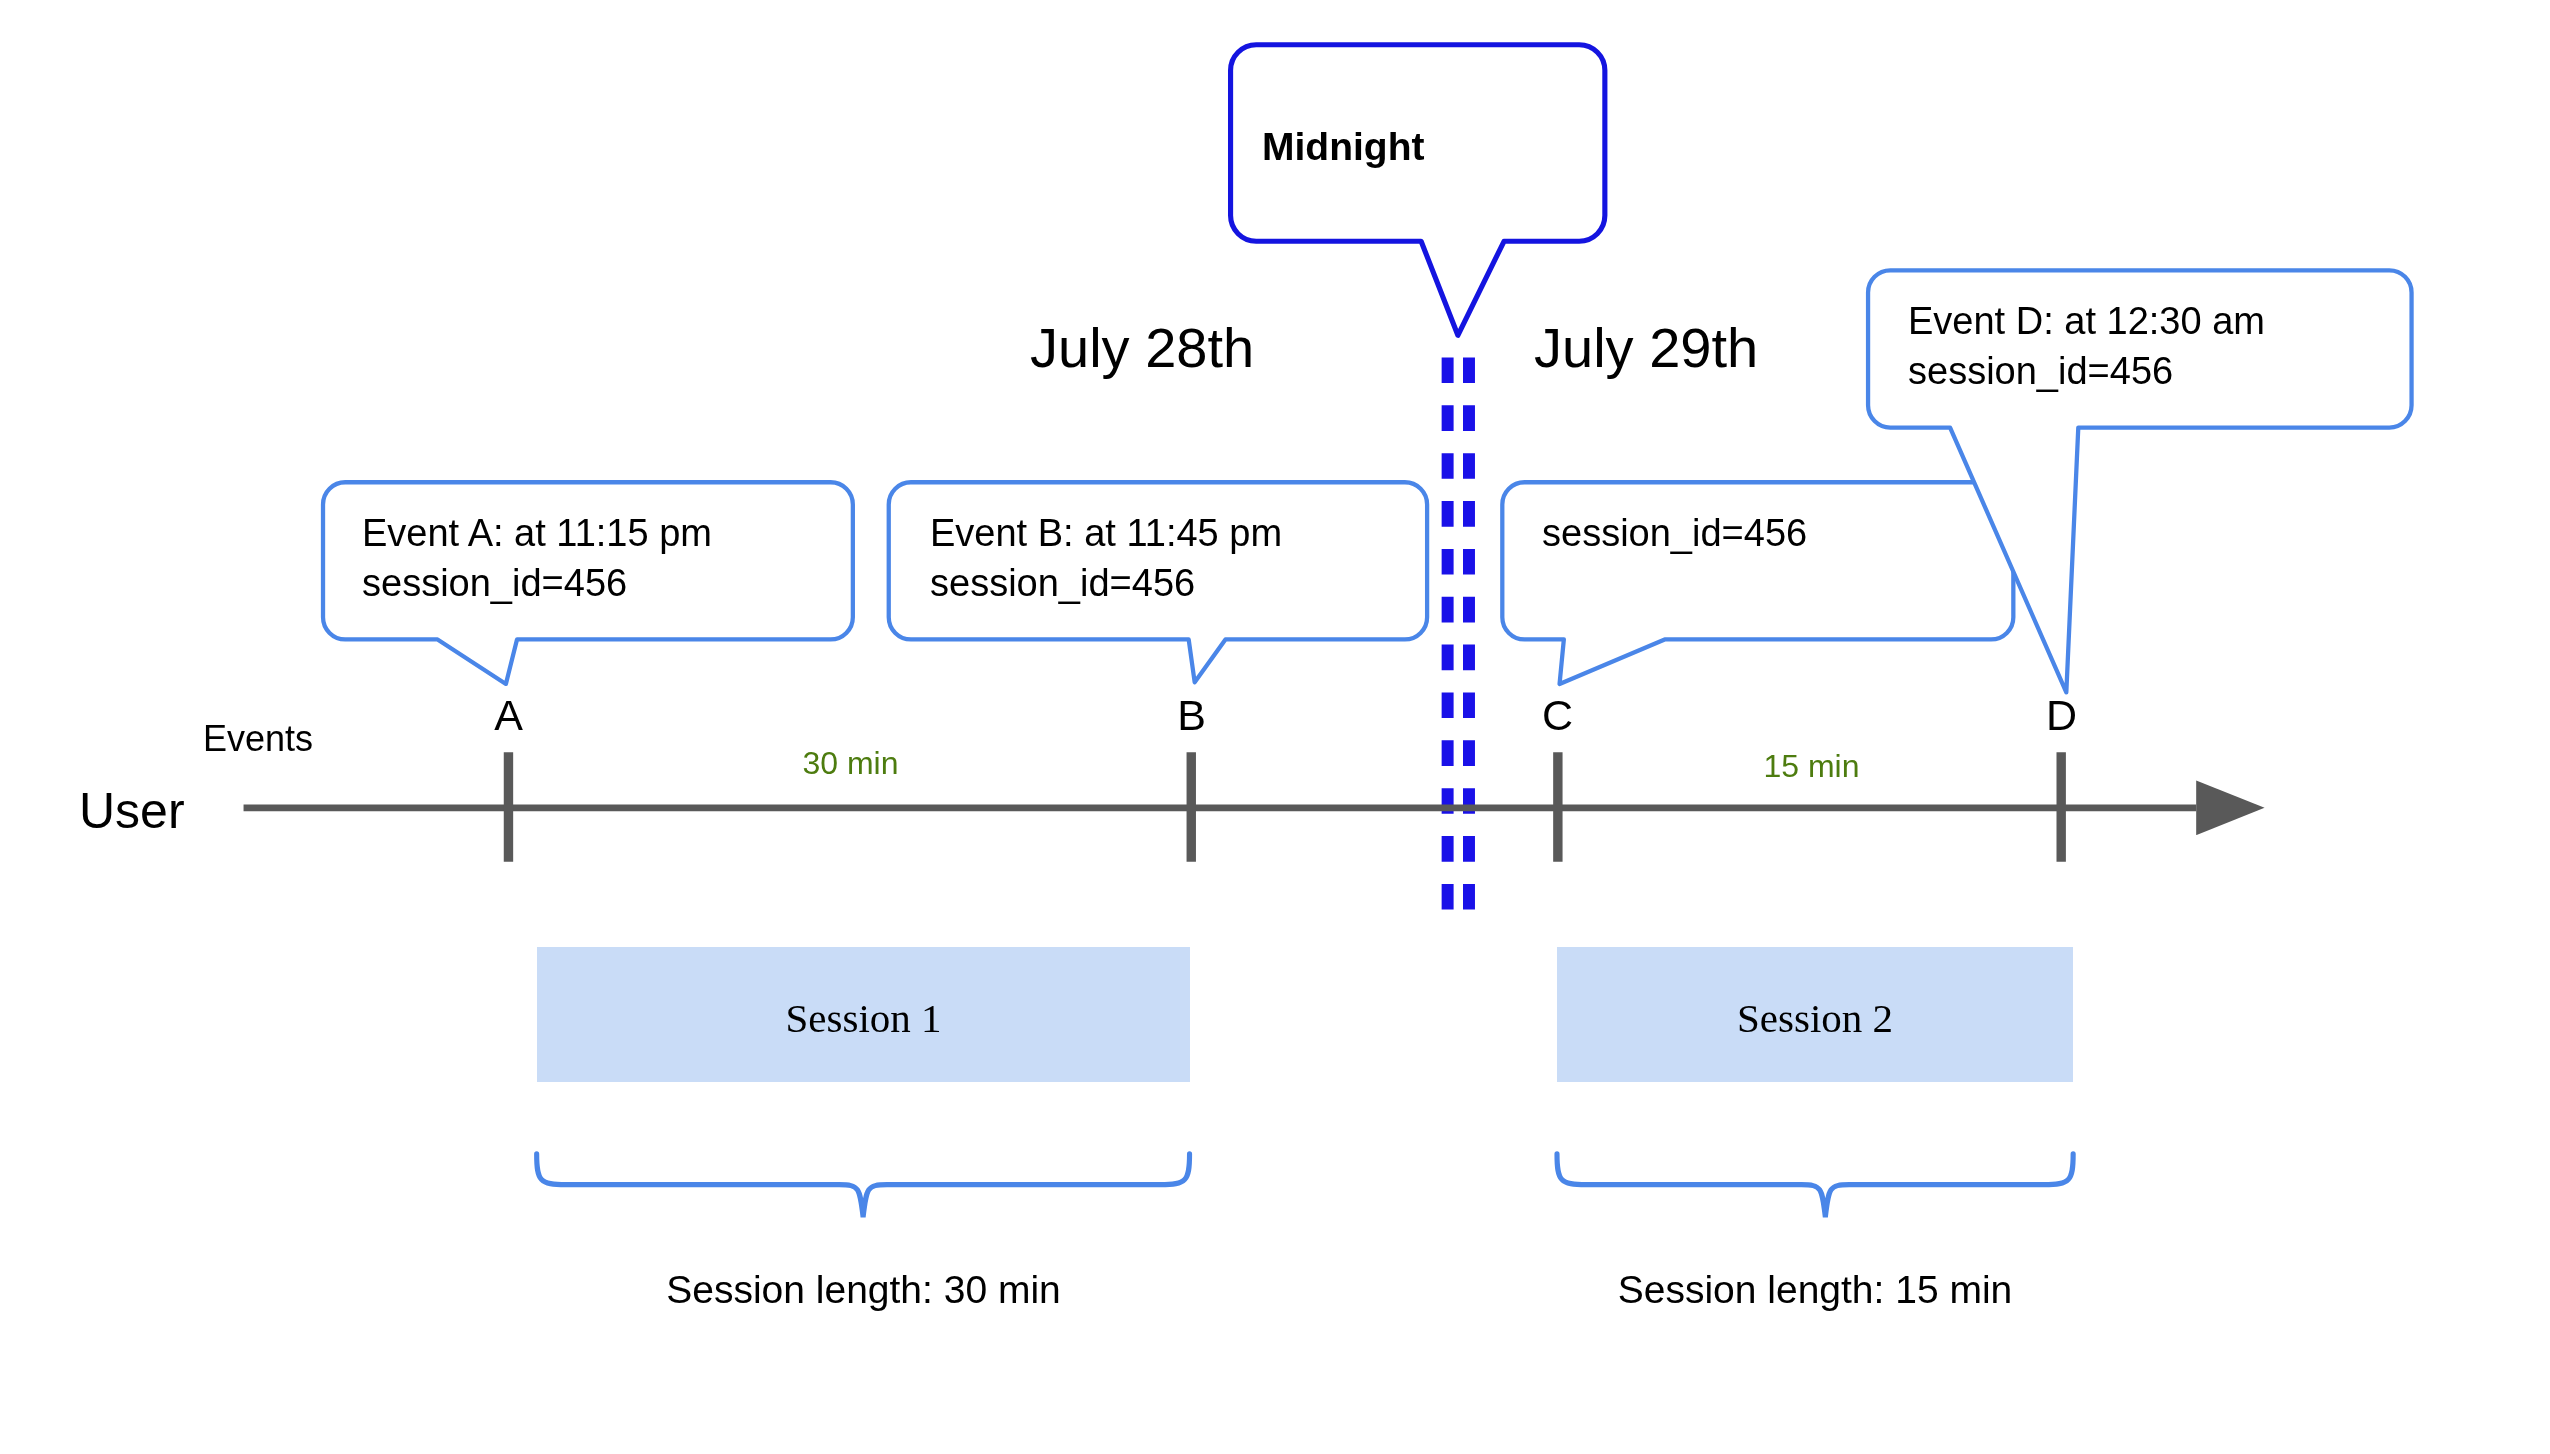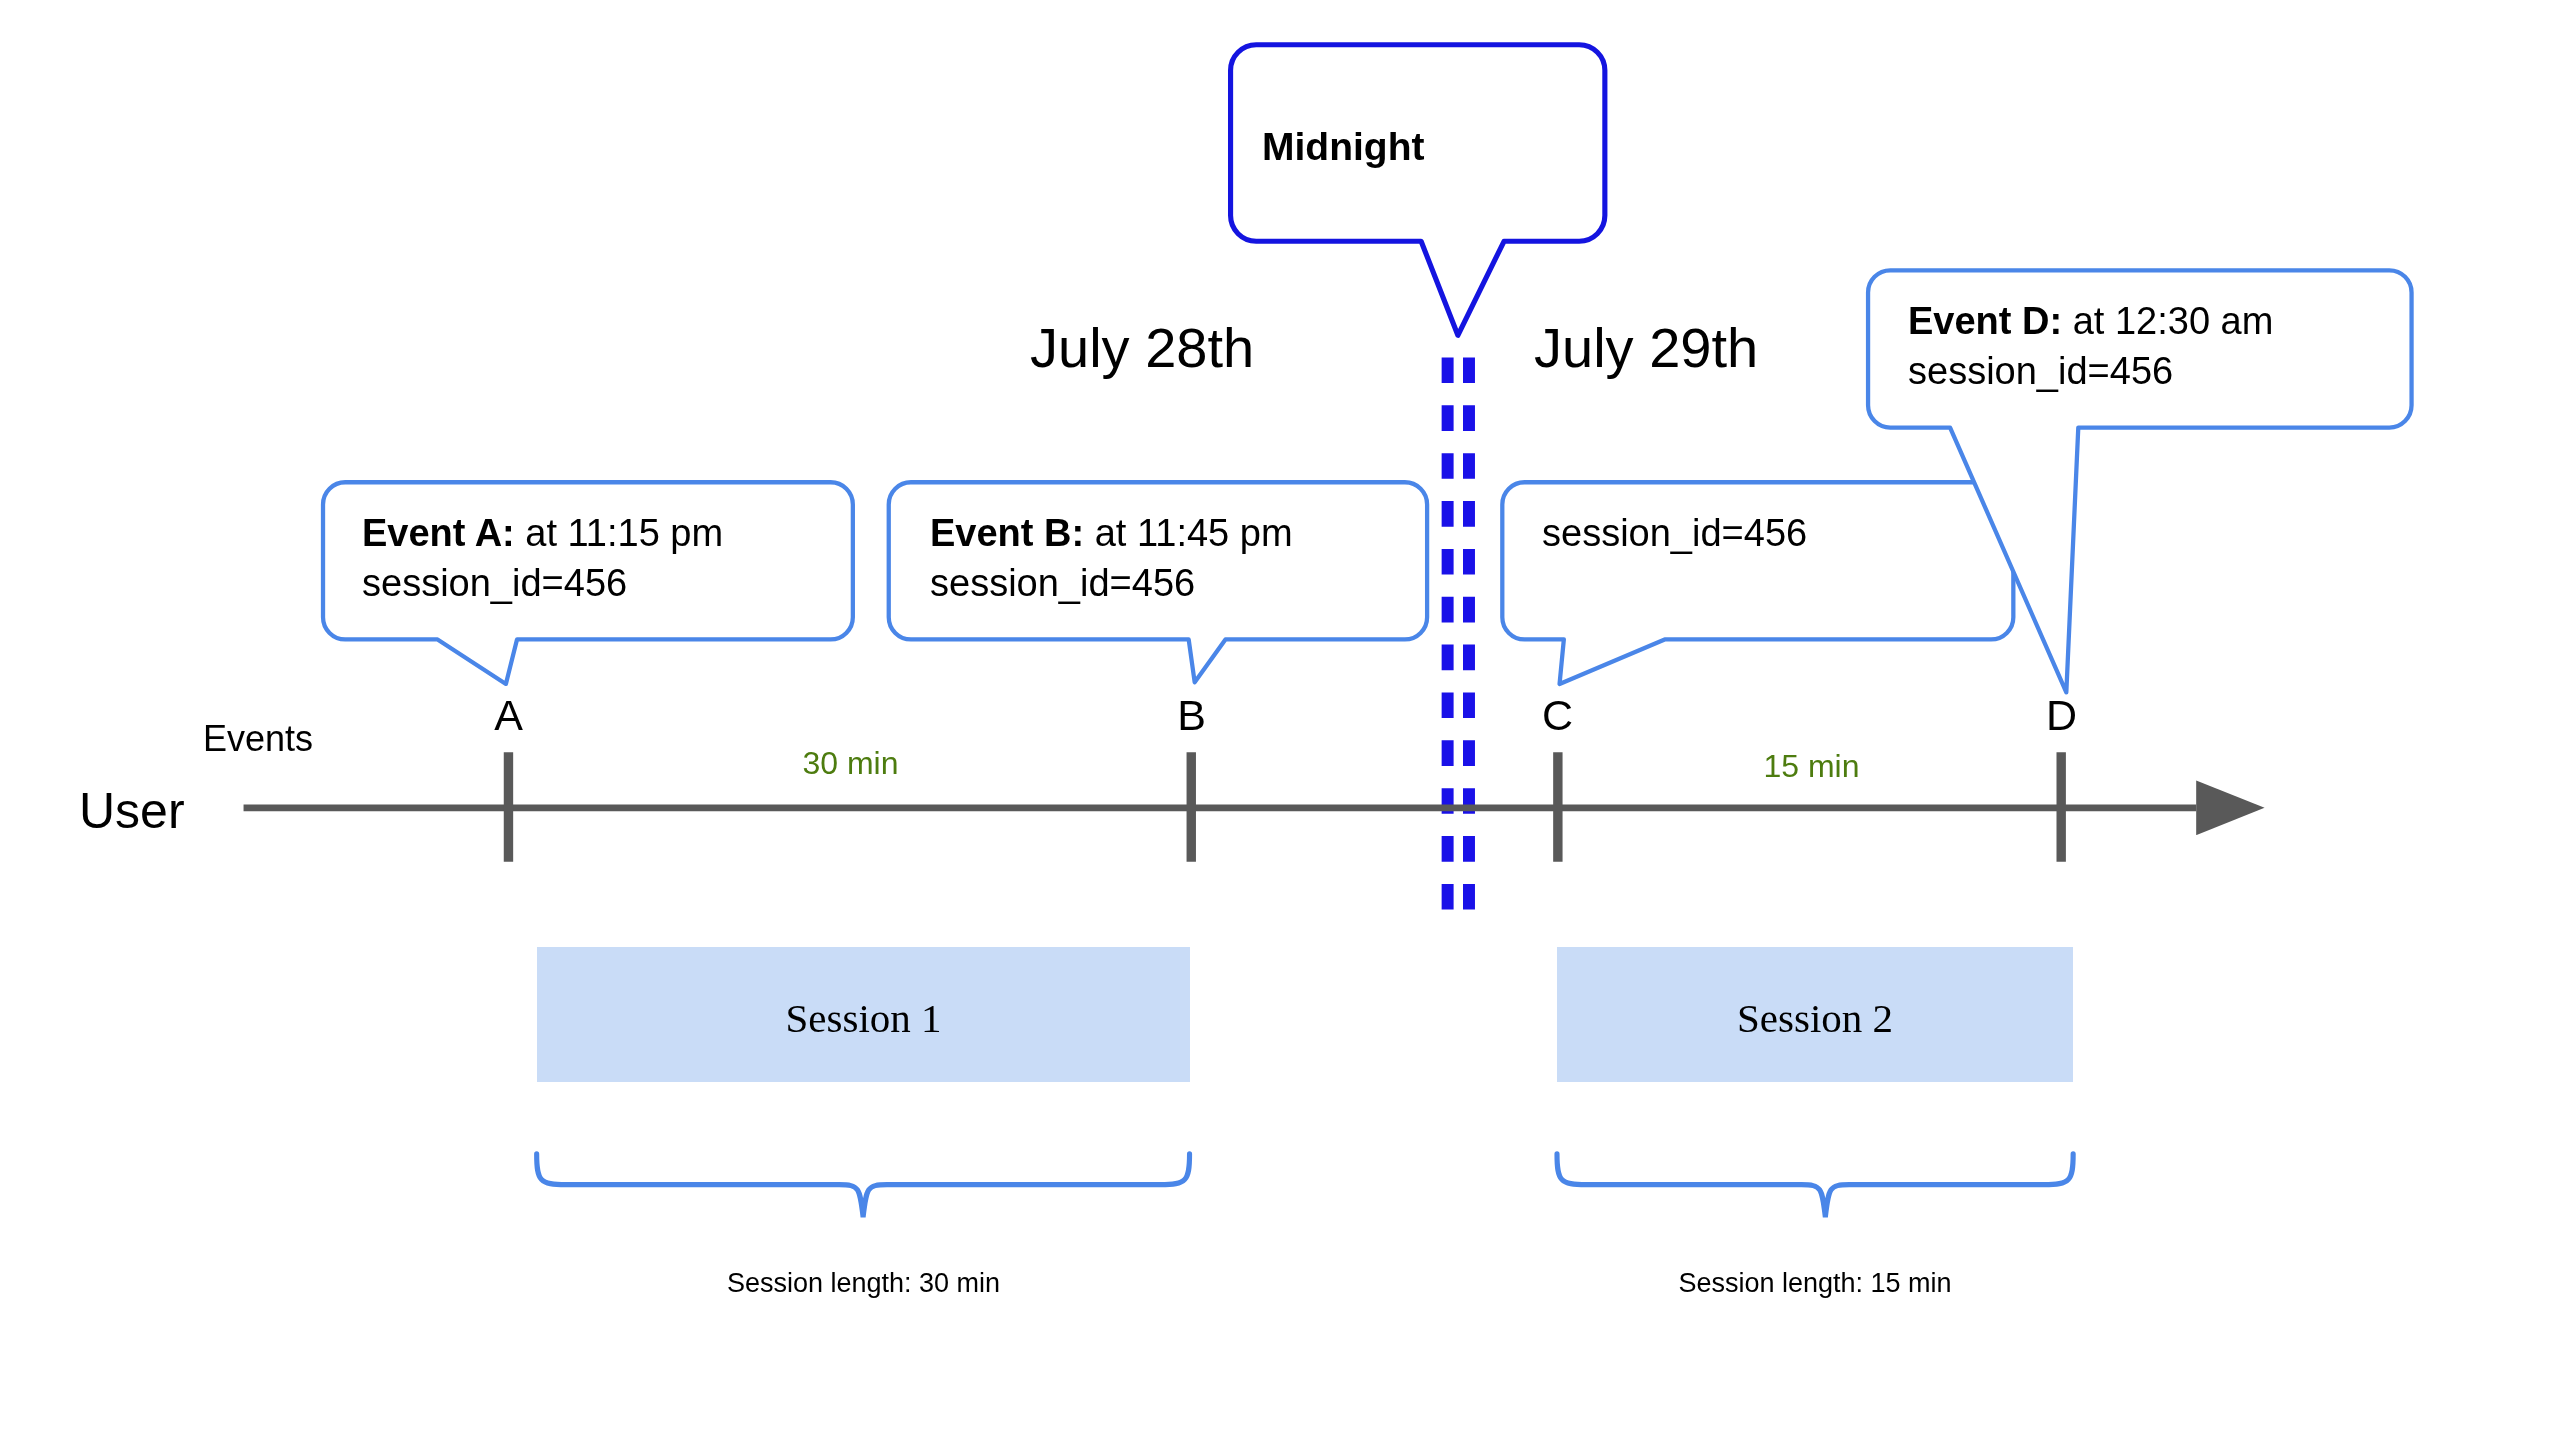--- a/index.html
+++ b/index.html
@@ -29,21 +29,21 @@
     overflow: visible;
   }
   .callout-text {
     position: absolute;
     color: #000000;
     font-size: 38px;
     line-height: 50px;
     font-family: "Liberation Sans", sans-serif;
     white-space: nowrap;
   }
-  .callout-text b { font-weight: bold; }
+  .callout-text b { font-weight: normal; }
   .midnight-label {
     position: absolute;
     font-size: 39px;
     font-weight: bold;
     color: #000000;
     white-space: nowrap;
   }
   .session-label {
     position: absolute;
     font-size: 41px;
@@ -80,21 +80,21 @@
   .gap-label {
     position: absolute;
     font-size: 32px;
     color: #4d7c0f;
     white-space: nowrap;
     text-align: center;
     margin-top: 8px;
   }
   .len-label {
     position: absolute;
-    font-size: 27px;
+    font-size: 39px;
     color: #000000;
     white-space: nowrap;
     text-align: center;
   }
 </style>
 </head>
 <body>
 
 <div id="stage">
 

